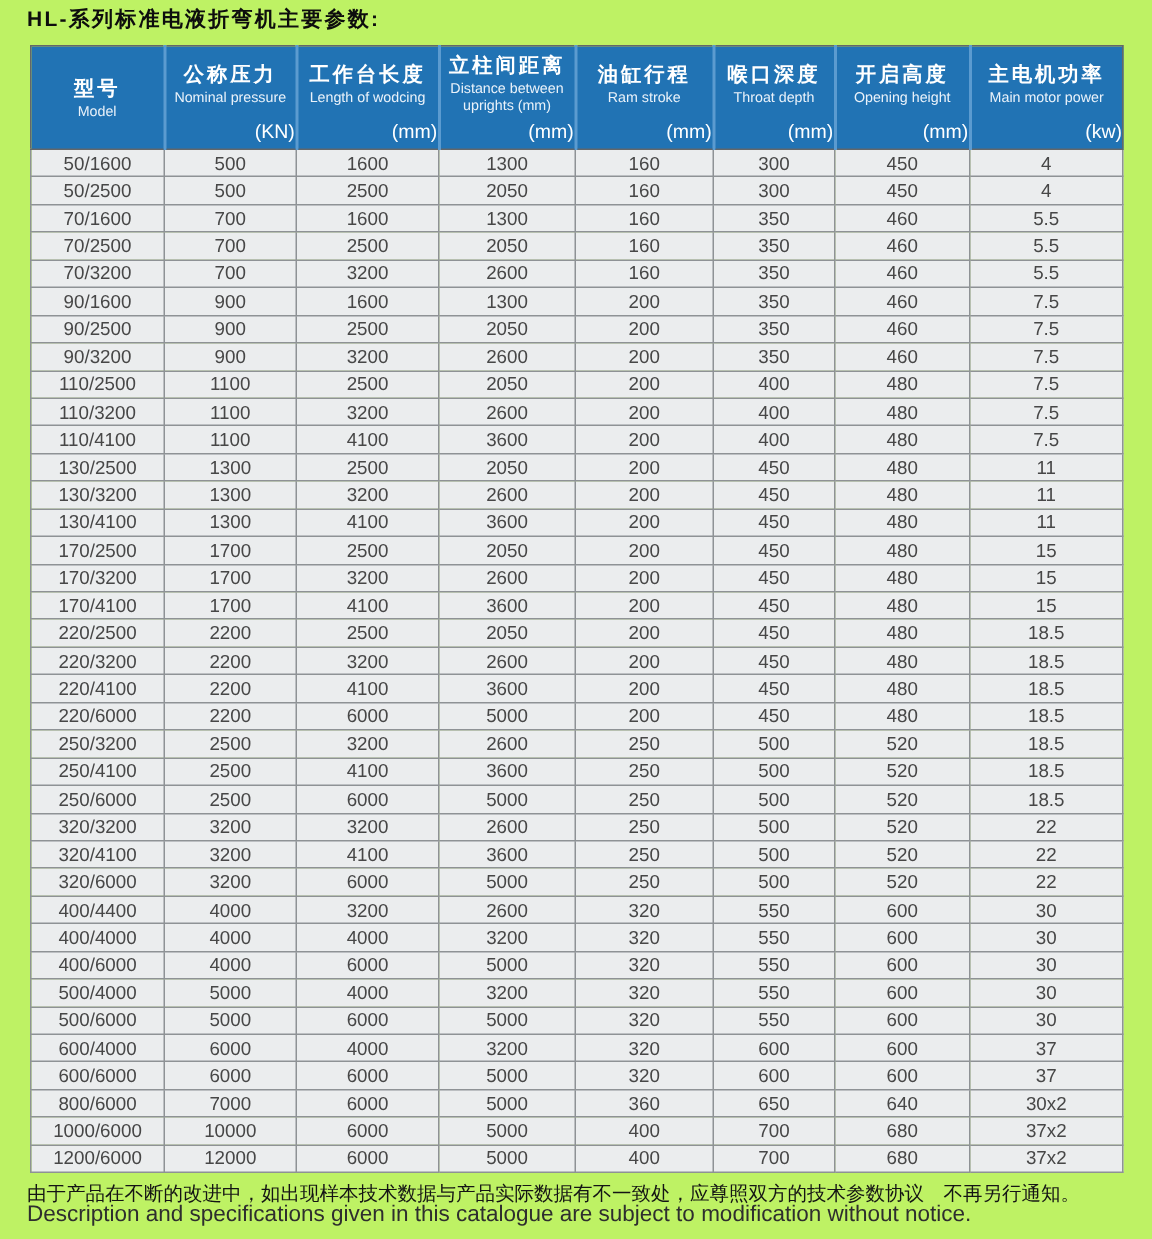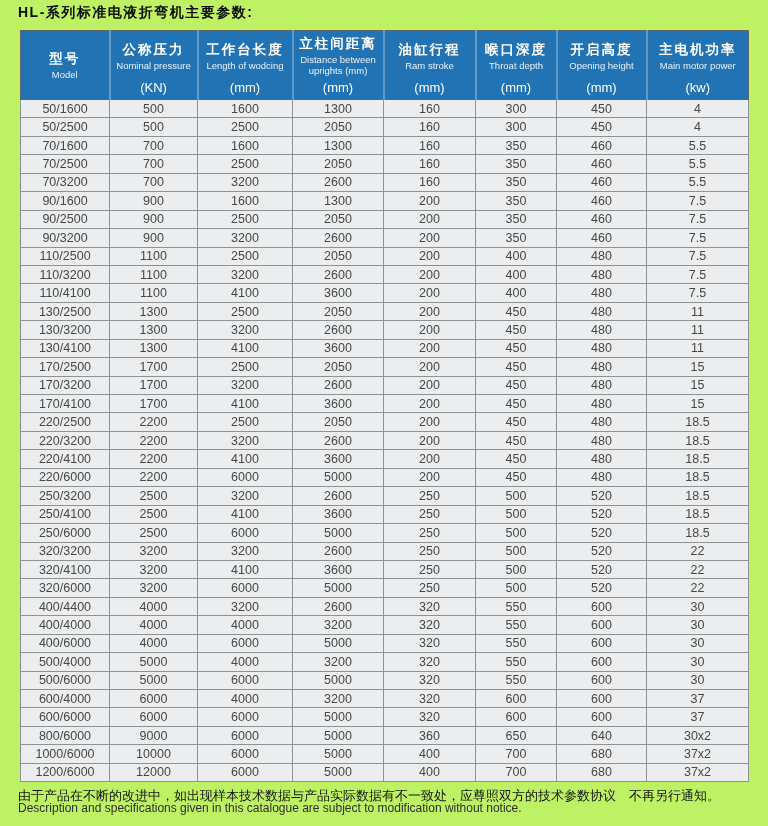--- a/index.html
+++ b/index.html
@@ -63,21 +63,21 @@
   .h-en {
     font-size: 9.5px;
     line-height: 11px;
     text-align: center;
     color: #eaf2fa;
     padding: 0 2px;
   }
   .h-unit {
     height: 19px;
     font-size: 13px;
-    text-align: center;
+    text-align: right;
   }
   .h-unit:empty { display: none; }
   tbody td {
     background: #ebedee;
     border: 1px solid #8e9295;
     height: 17.45px;
     padding: 0;
     text-align: center;
     vertical-align: middle;
     font-size: 12.5px;
@@ -86,21 +86,21 @@
   .note-zh {
     position: absolute;
     left: 18px; top: 787px;
     font-size: 13px;
     color: #141414;
     white-space: nowrap;
   }
   .note-en {
     position: absolute;
     left: 18px; top: 801px;
-    font-size: 12px;
+    font-size: 15px;
     color: #2e2e2e;
     white-space: nowrap;
     text-align: center;
   }
 </style>
 </head>
 <body>
 
 <div class="page">
 
@@ -528,21 +528,21 @@
           <td>6000</td>
           <td>6000</td>
           <td>5000</td>
           <td>320</td>
           <td>600</td>
           <td>600</td>
           <td>37</td>
         </tr>
         <tr>
           <td>800/6000</td>
-          <td>9000</td>
+          <td>7000</td>
           <td>6000</td>
           <td>5000</td>
           <td>360</td>
           <td>650</td>
           <td>640</td>
           <td>30x2</td>
         </tr>
         <tr>
           <td>1000/6000</td>
           <td>10000</td>

